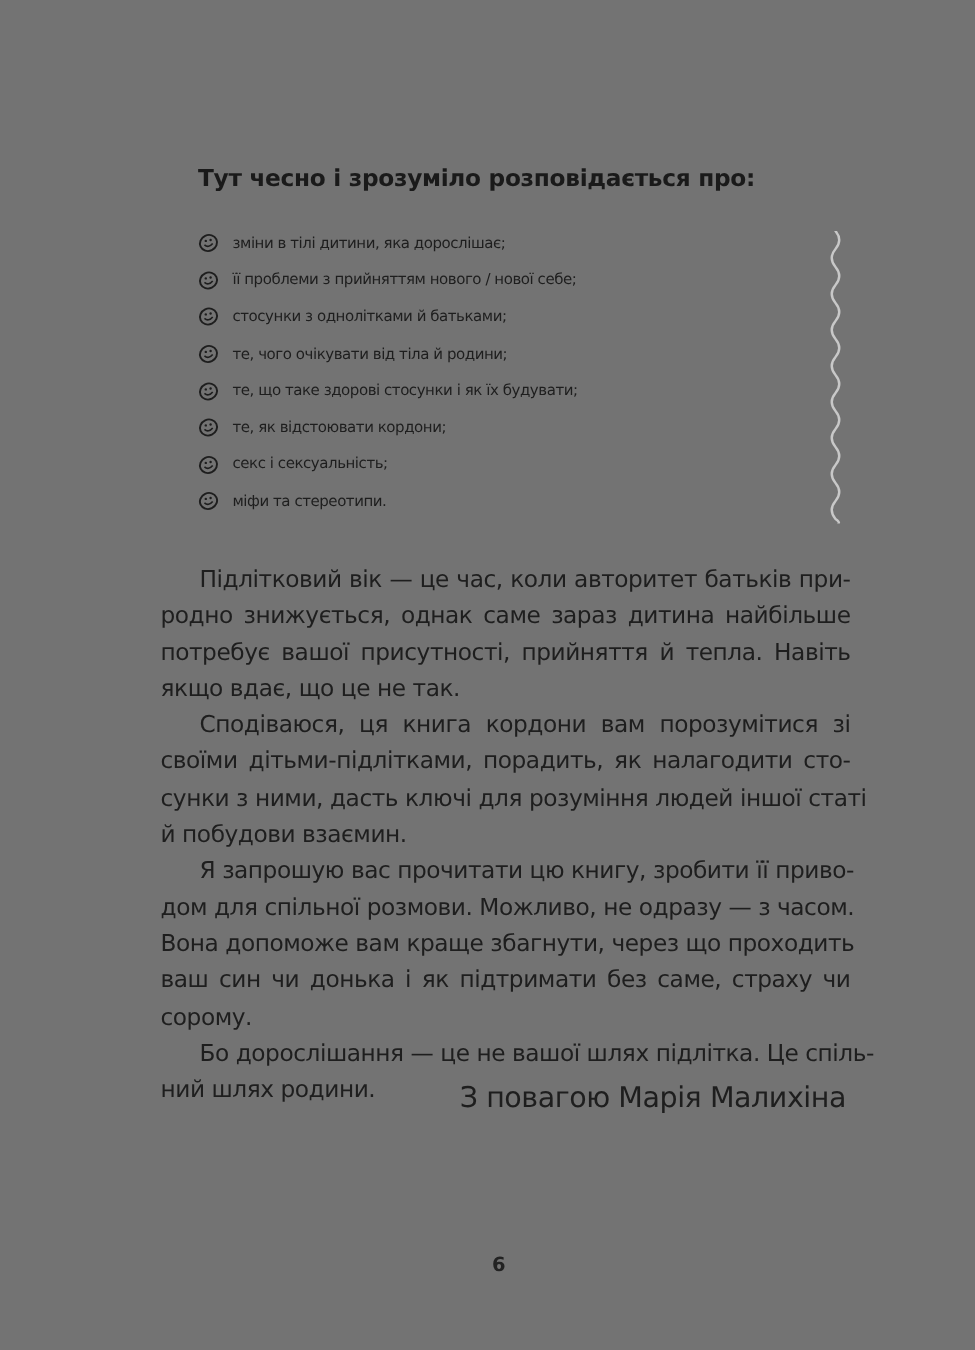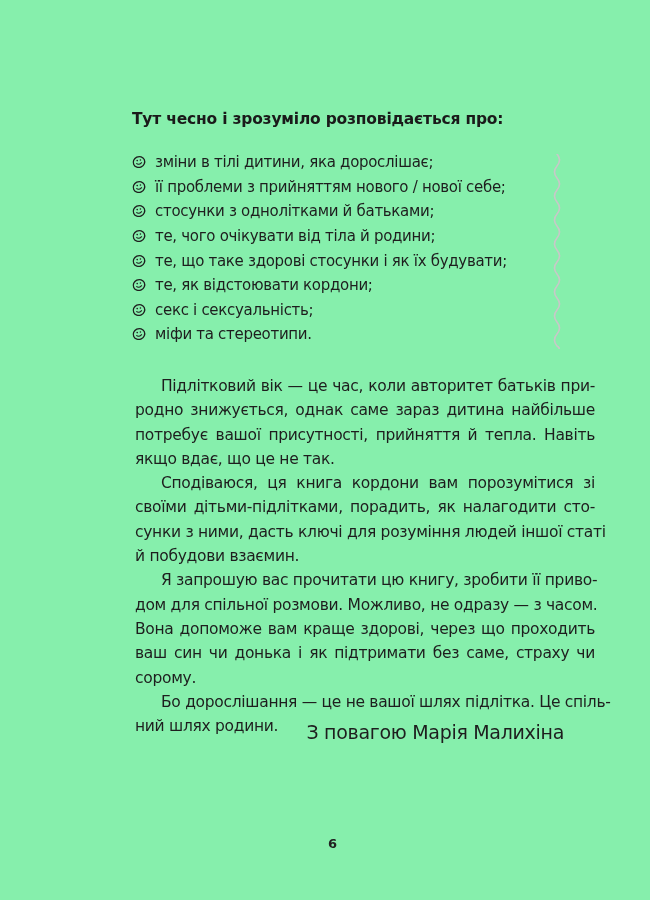--- a/index.html
+++ b/index.html
@@ -12,21 +12,21 @@
       height: 900px;
       position: relative;
       overflow: hidden;
       font-family: "DejaVu Sans", "Liberation Sans", sans-serif;
       color: #1e1e1e;
     }
     .page {
       position: absolute;
       left: 0; top: 0;
       width: 650px; height: 900px;
-      background: #86efac;
+      background: #737373;
     }
     .intro {
       position: absolute;
       left: 132px;
       top: 110px;
       font-size: 15.5px;
       font-weight: bold;
       letter-spacing: -0.2px;
       color: #1a1a1a;
       white-space: nowrap;
@@ -36,21 +36,21 @@
       left: 132px;
       top: 150px;
       margin: 0;
       padding: 0;
       list-style: none;
     }
     .topics li {
       height: 24.6px;
       display: flex;
       align-items: center;
-      font-size: 15px;
+      font-size: 10px;
       letter-spacing: -0.3px;
       white-space: nowrap;
       color: #1e1e1e;
     }
     .smiley {
       display: inline-block;
       width: 14px;
       height: 14px;
       margin-right: 9px;
       flex: 0 0 14px;
@@ -64,21 +64,20 @@
     }
     .body-text {
       position: absolute;
       left: 107px;
       top: 374px;
       width: 460px;
       font-size: 15.5px;
       line-height: 24.3px;
       letter-spacing: -0.3px;
       color: #1e1e1e;
-      margin-left: 28px;
     }
     .body-text .line {
       display: block;
       white-space: nowrap;
       text-align: justify;
       text-align-last: justify;
       height: 24.3px;
     }
     .body-text .line.indent {
       padding-left: 26px;
@@ -208,21 +207,21 @@
     </div>
     <div>
       <span class="line indent">Сподіваюся, ця книга кордони вам порозумітися зі</span>
       <span class="line">своїми дітьми-підлітками, порадить, як налагодити сто-</span>
       <span class="line">сунки з ними, дасть ключі для розуміння людей іншої статі</span>
       <span class="line last">й побудови взаємин.</span>
     </div>
     <div>
       <span class="line indent">Я запрошую вас прочитати цю книгу, зробити її приво-</span>
       <span class="line">дом для спільної розмови. Можливо, не одразу — з часом.</span>
-      <span class="line">Вона допоможе вам краще здорові, через що проходить</span>
+      <span class="line">Вона допоможе вам краще збагнути, через що проходить</span>
       <span class="line">ваш син чи донька і як підтримати без саме, страху чи</span>
       <span class="line last">сорому.</span>
     </div>
     <div>
       <span class="line indent">Бо дорослішання — це не вашої шлях підлітка. Це спіль-</span>
       <span class="line last">ний шлях родини.</span>
     </div>
   </div>
 
   <div class="signature">З повагою Марія Малихіна</div>

